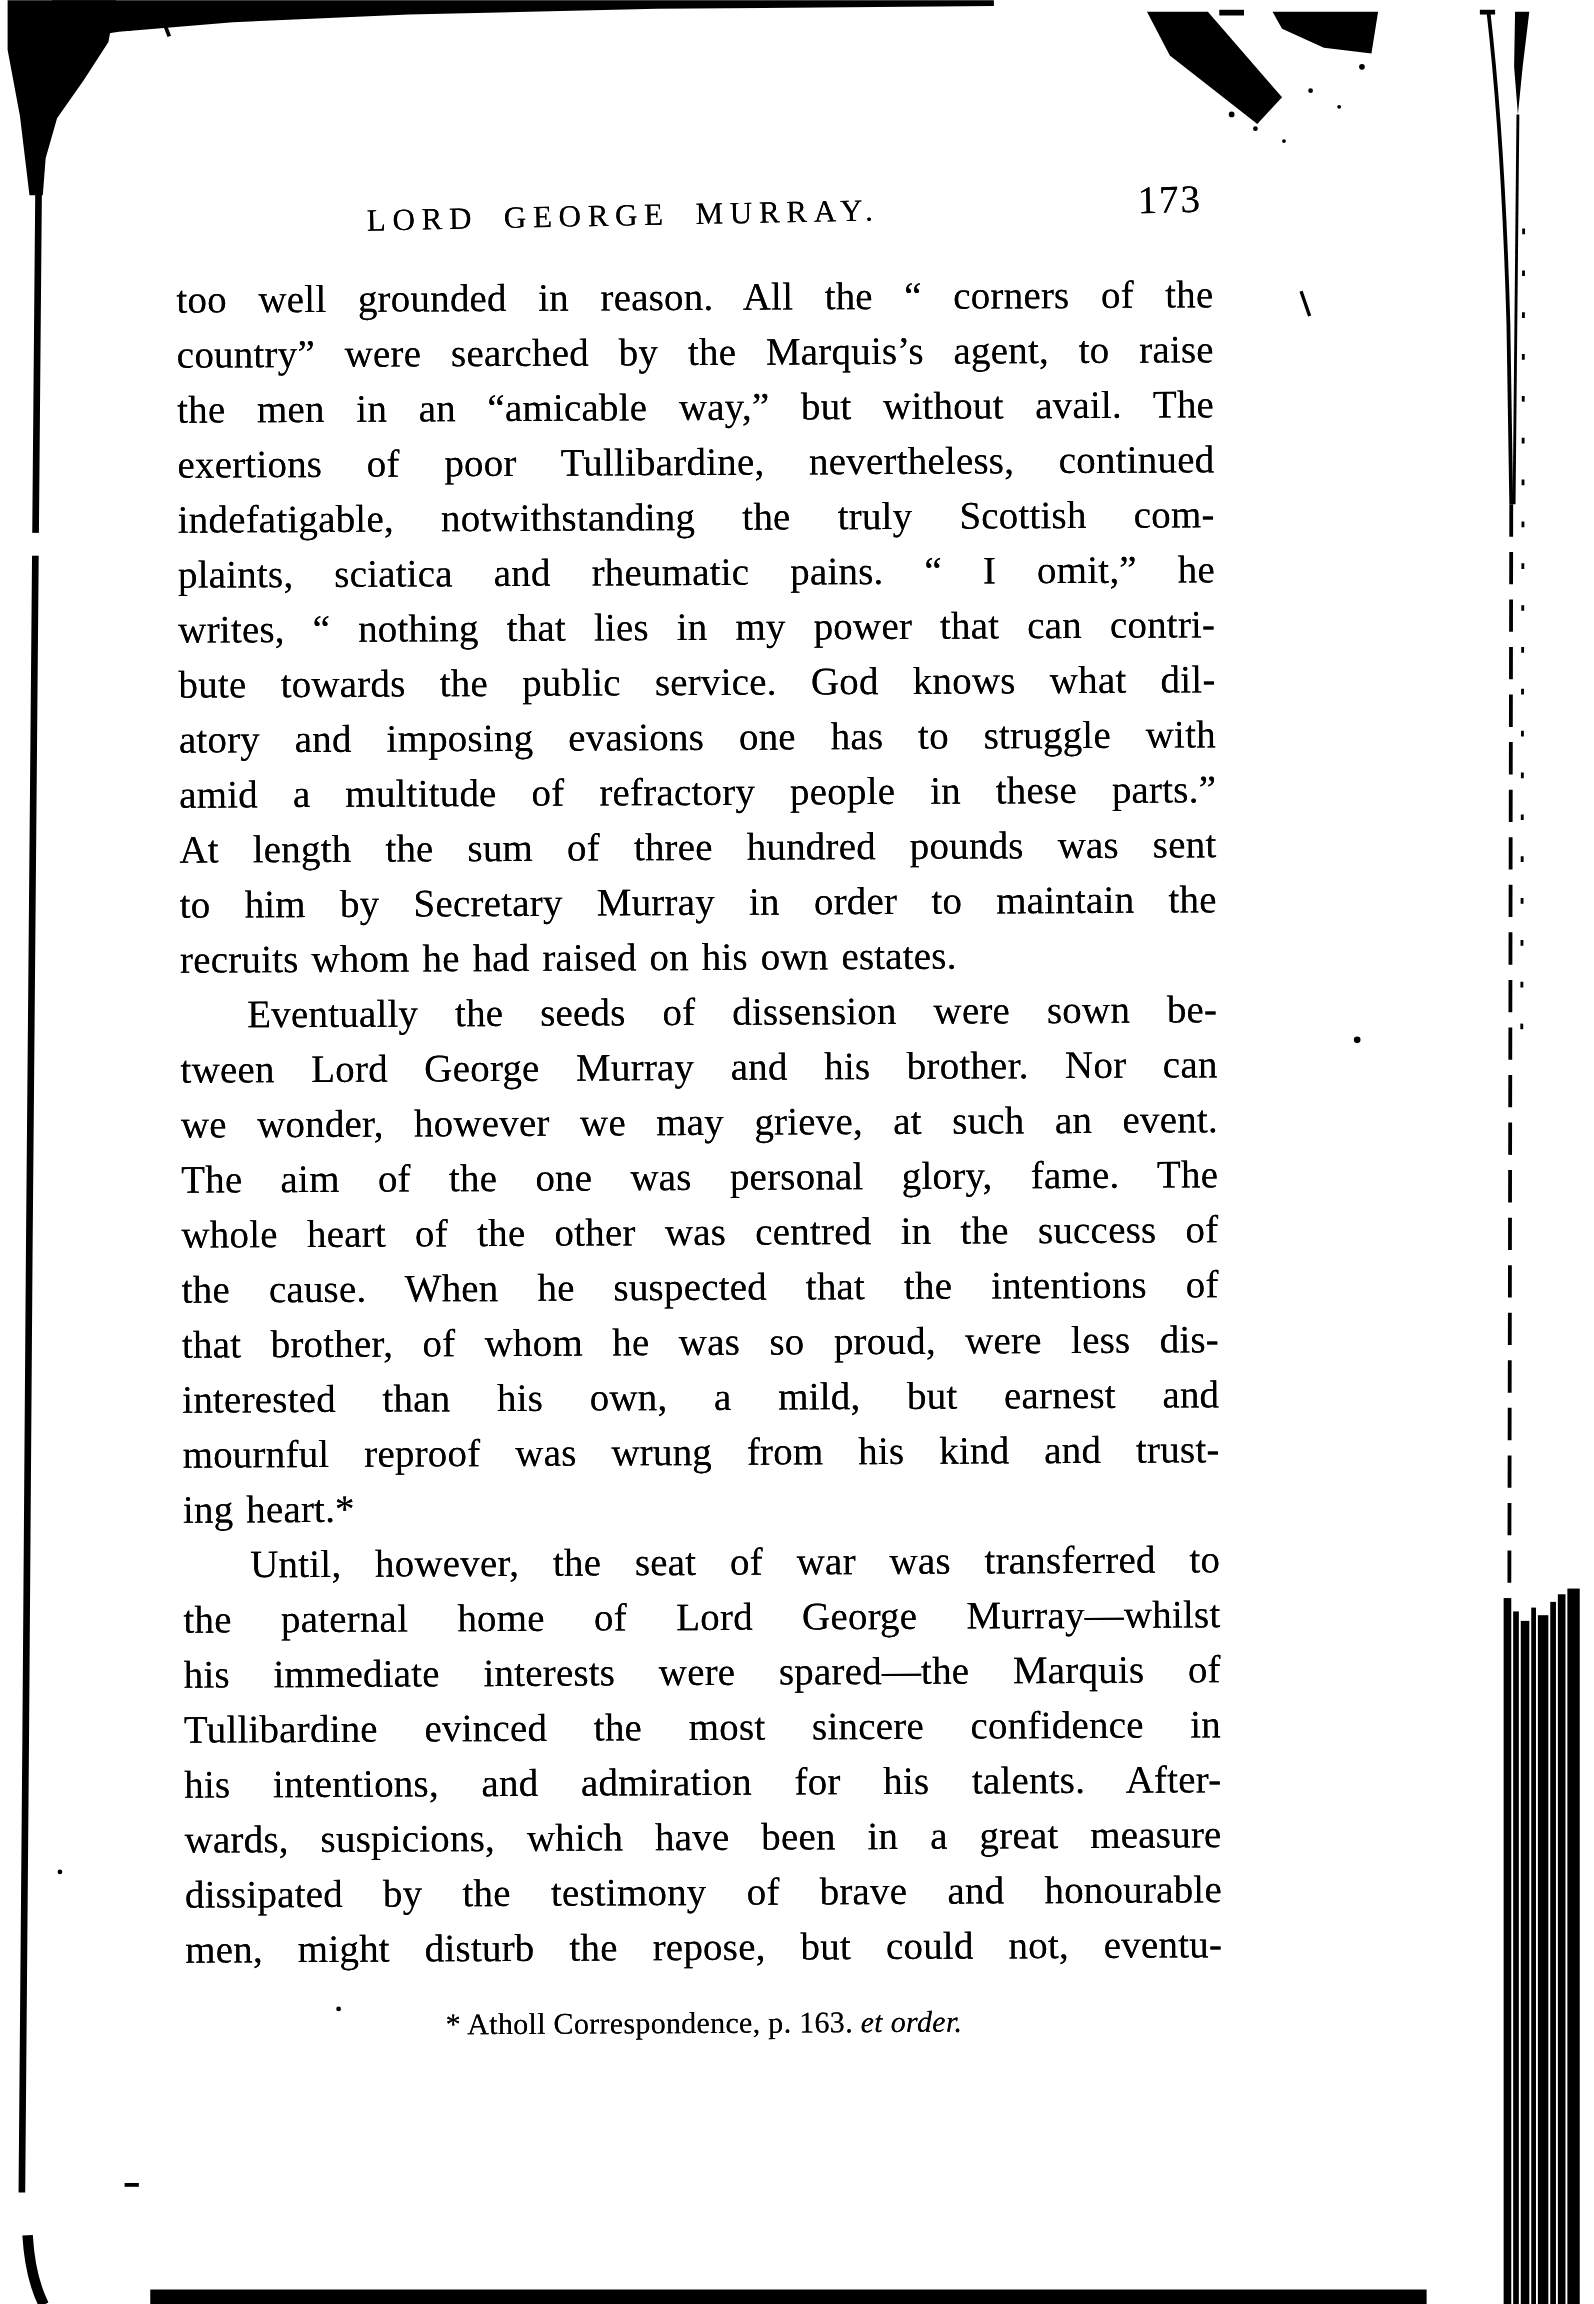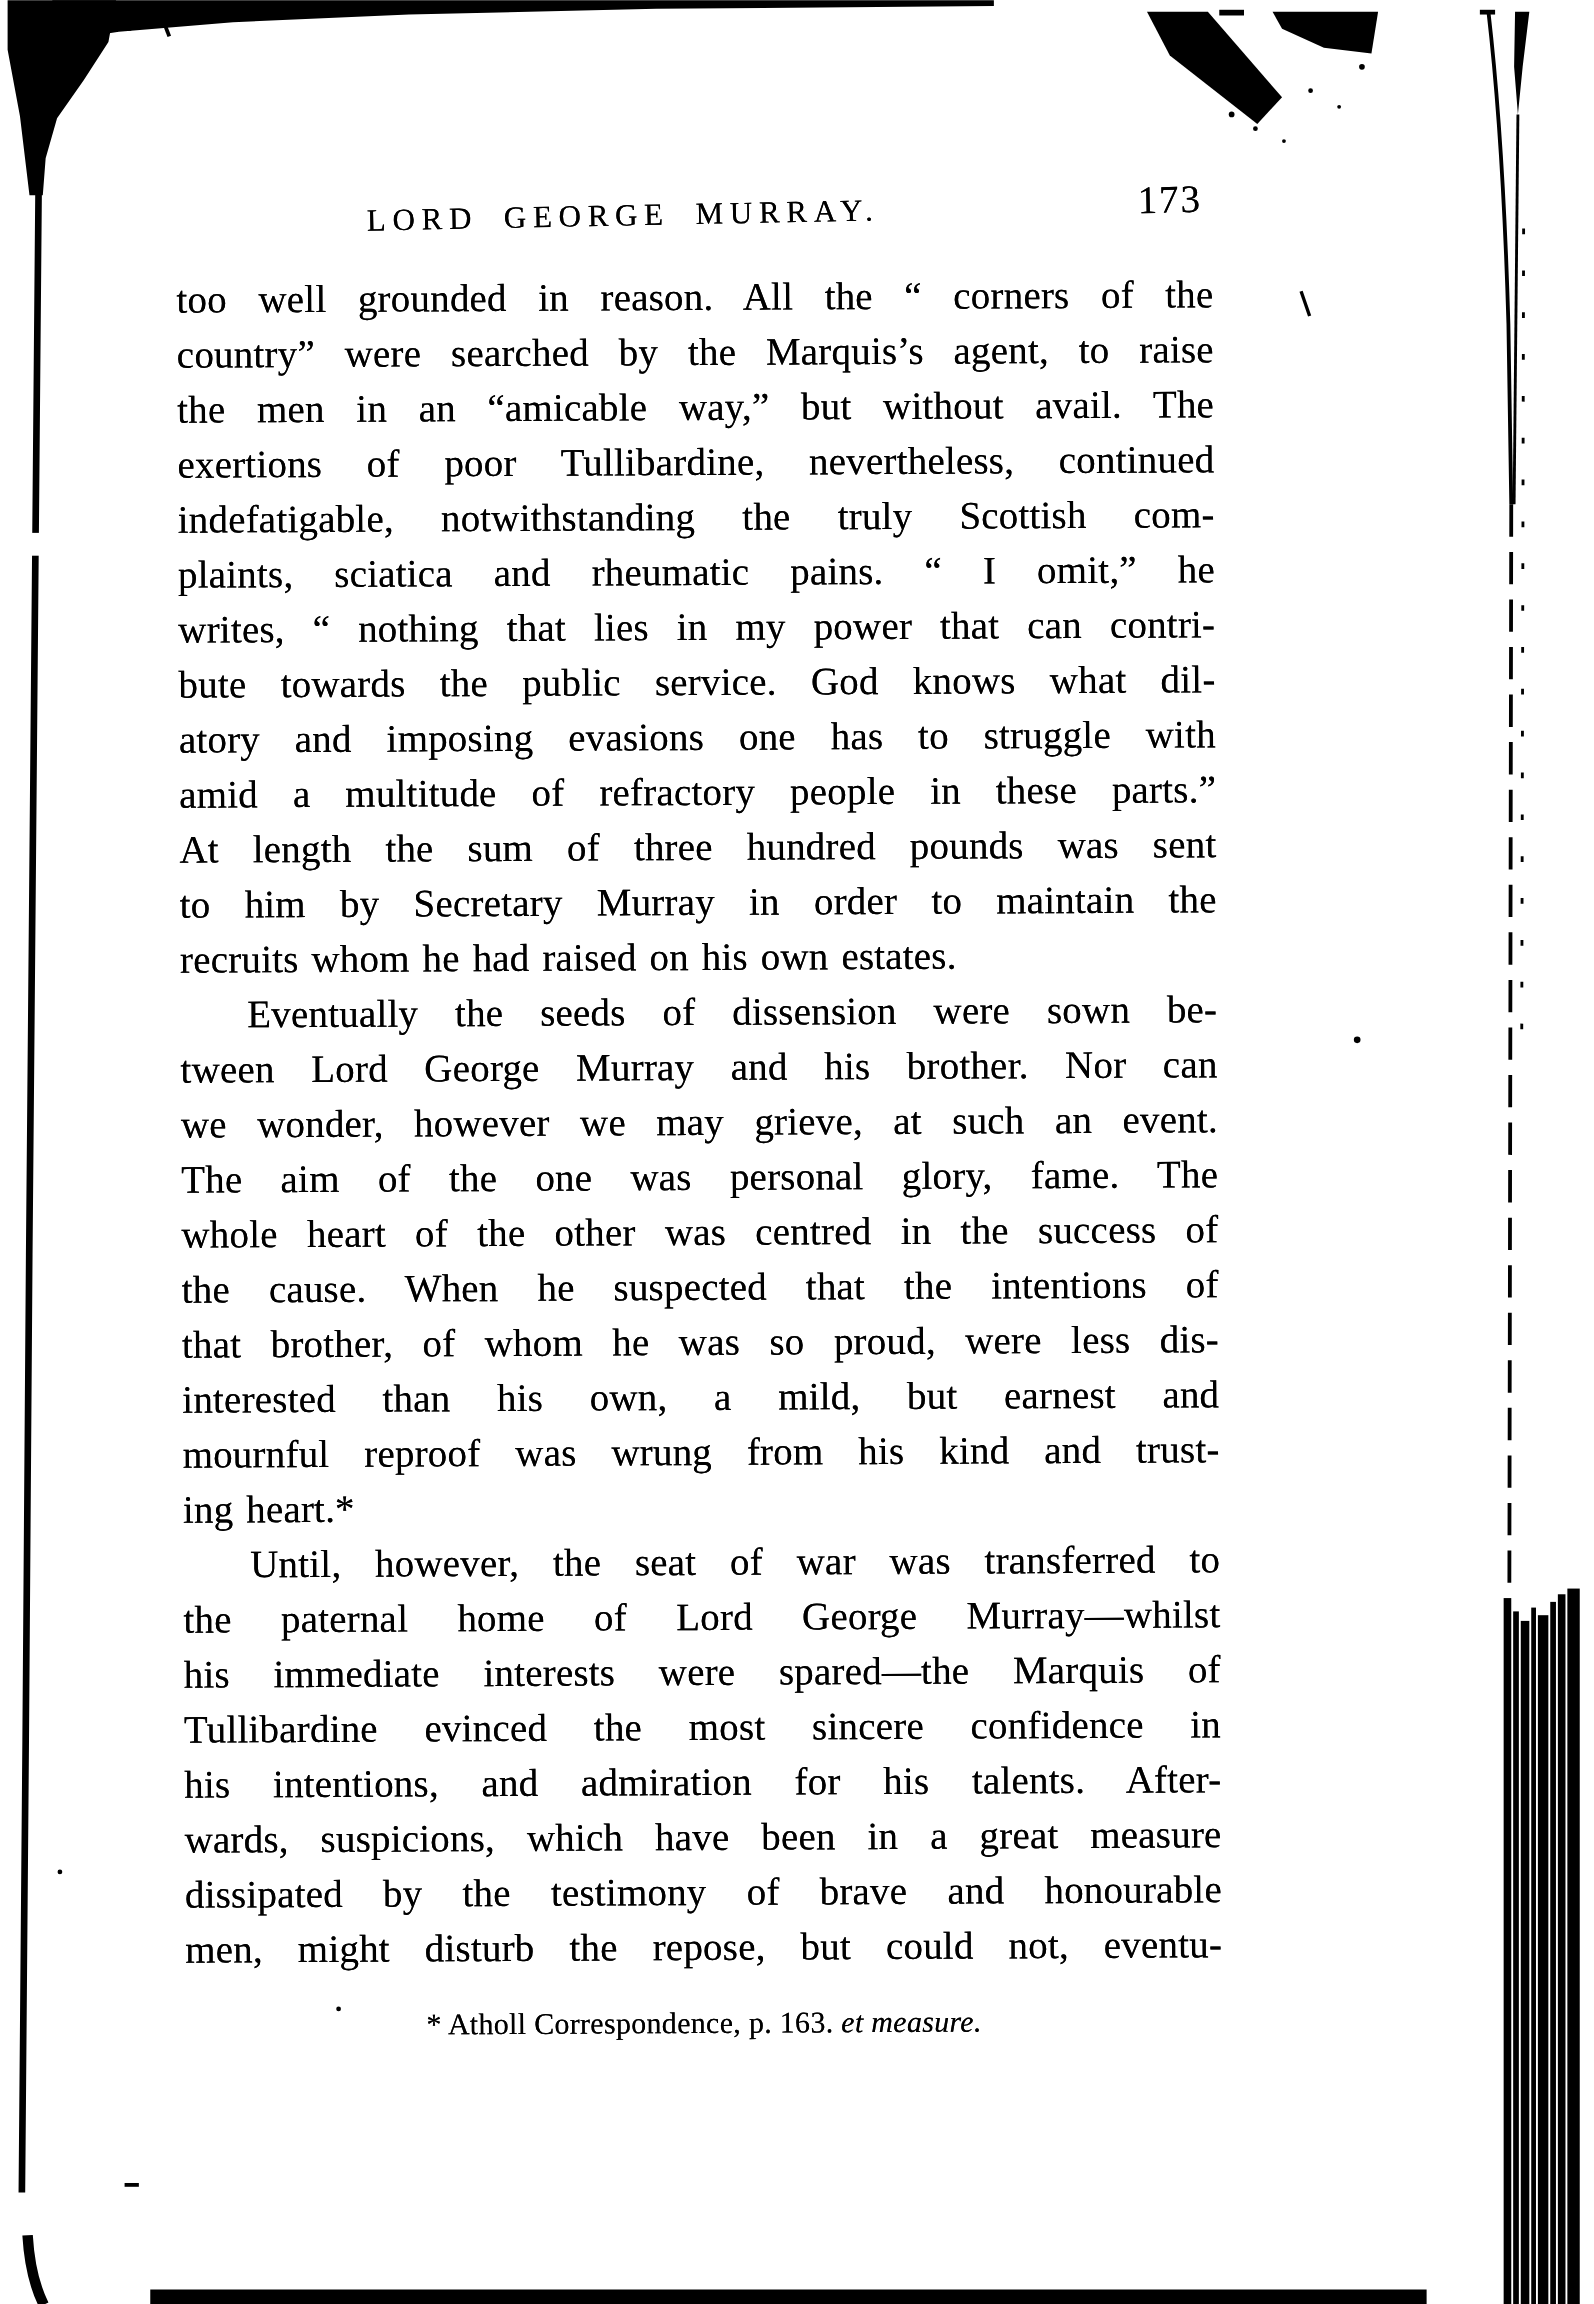--- a/index.html
+++ b/index.html
@@ -157,16 +157,16 @@
       <div class="line">his immediate interests were spared—the Marquis of</div>
       <div class="line">Tullibardine evinced the most sincere confidence in</div>
       <div class="line">his intentions, and admiration for his talents.  After-</div>
       <div class="line">wards, suspicions, which have been in a great measure</div>
       <div class="line">dissipated by the testimony of brave and honourable</div>
       <div class="line">men, might disturb the repose, but could not, eventu-</div>
     </div>
   <div class="footnote">
     <span>*</span>
     <span>Atholl Correspondence, p. 163.</span>
-    <span class="it">et measure.</span>
+    <span class="it">et order.</span>
   </div>
 </div>
 
 
 </body></html>

